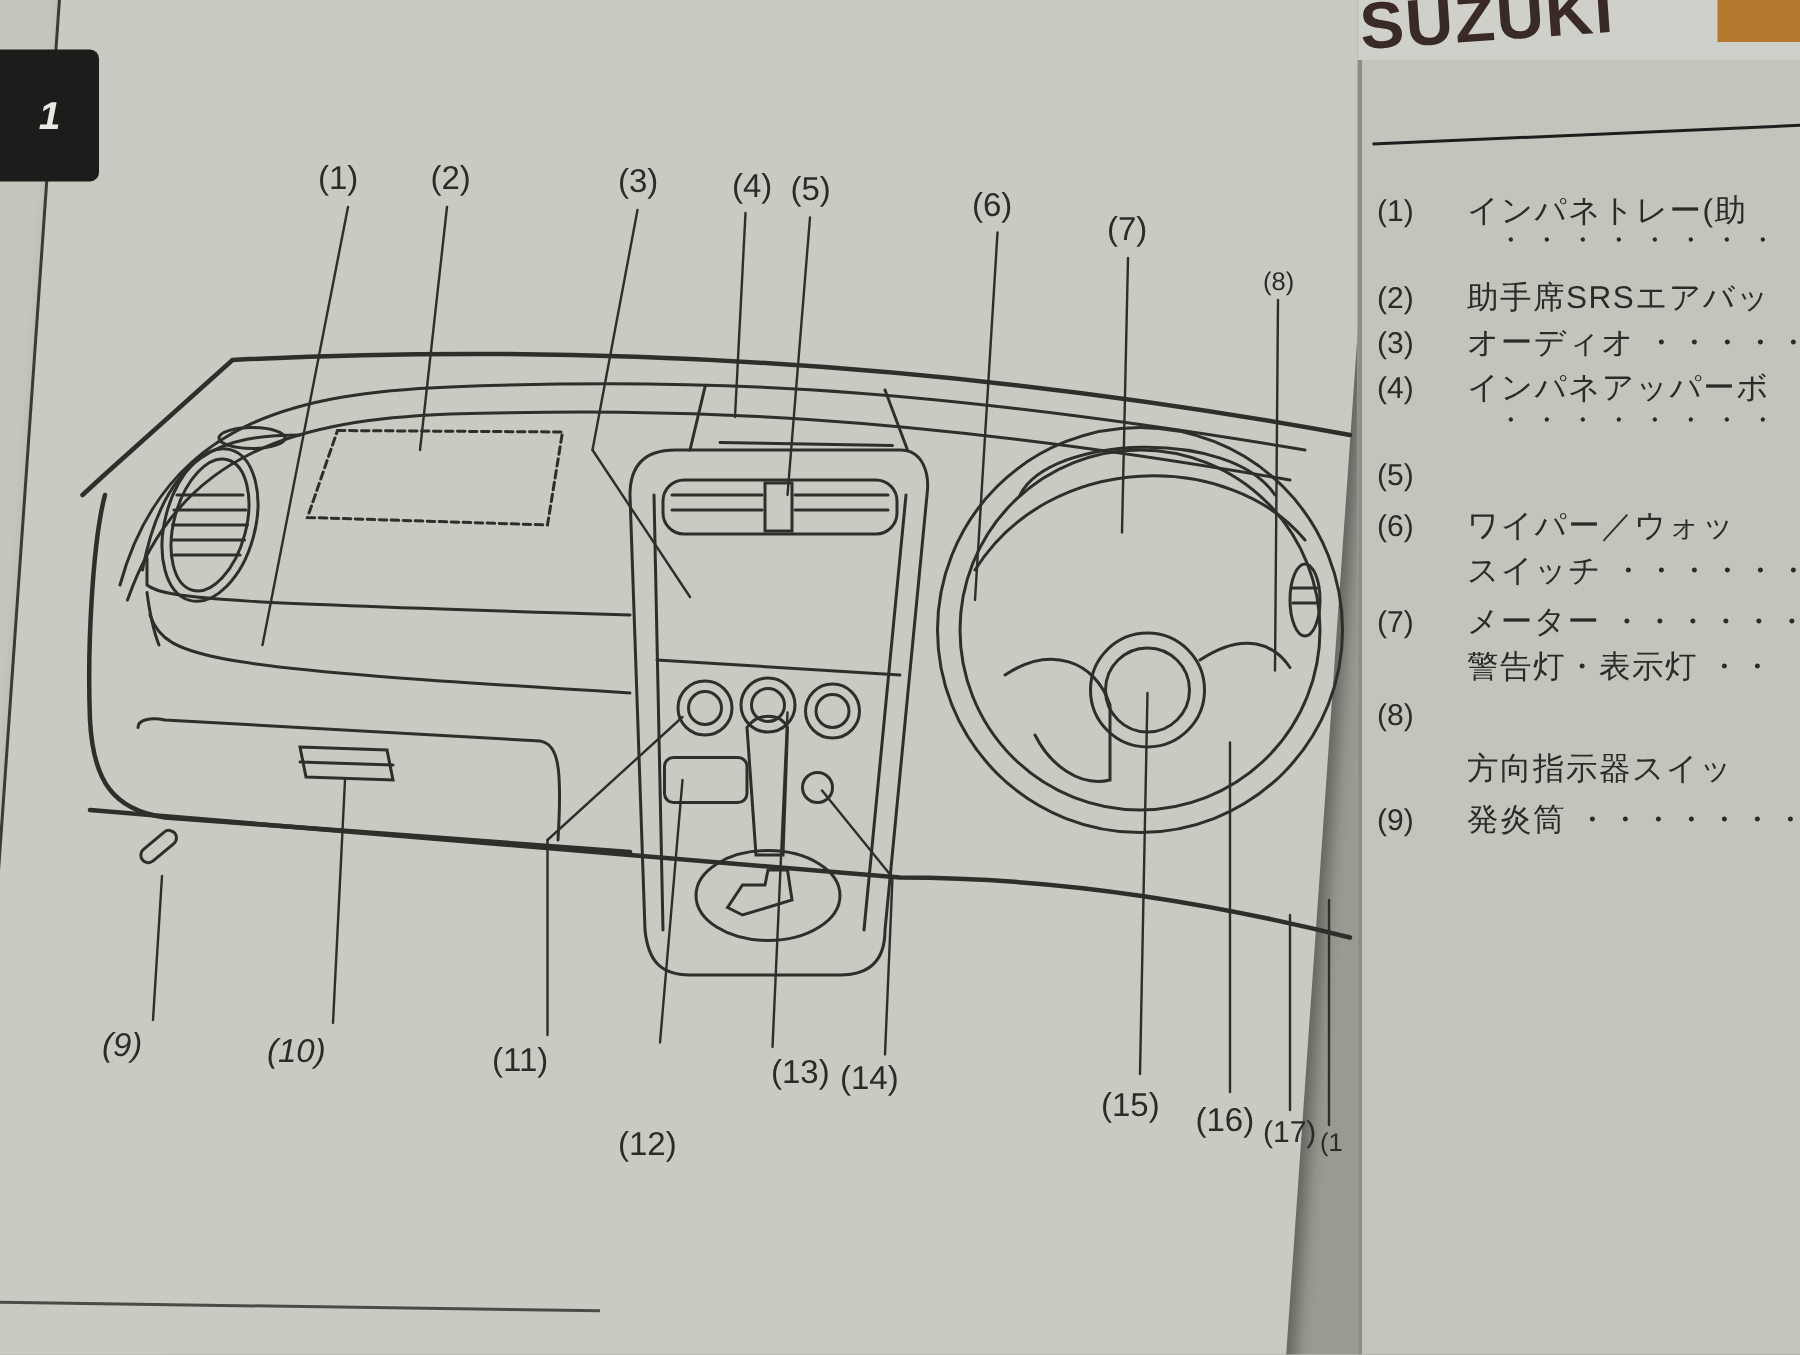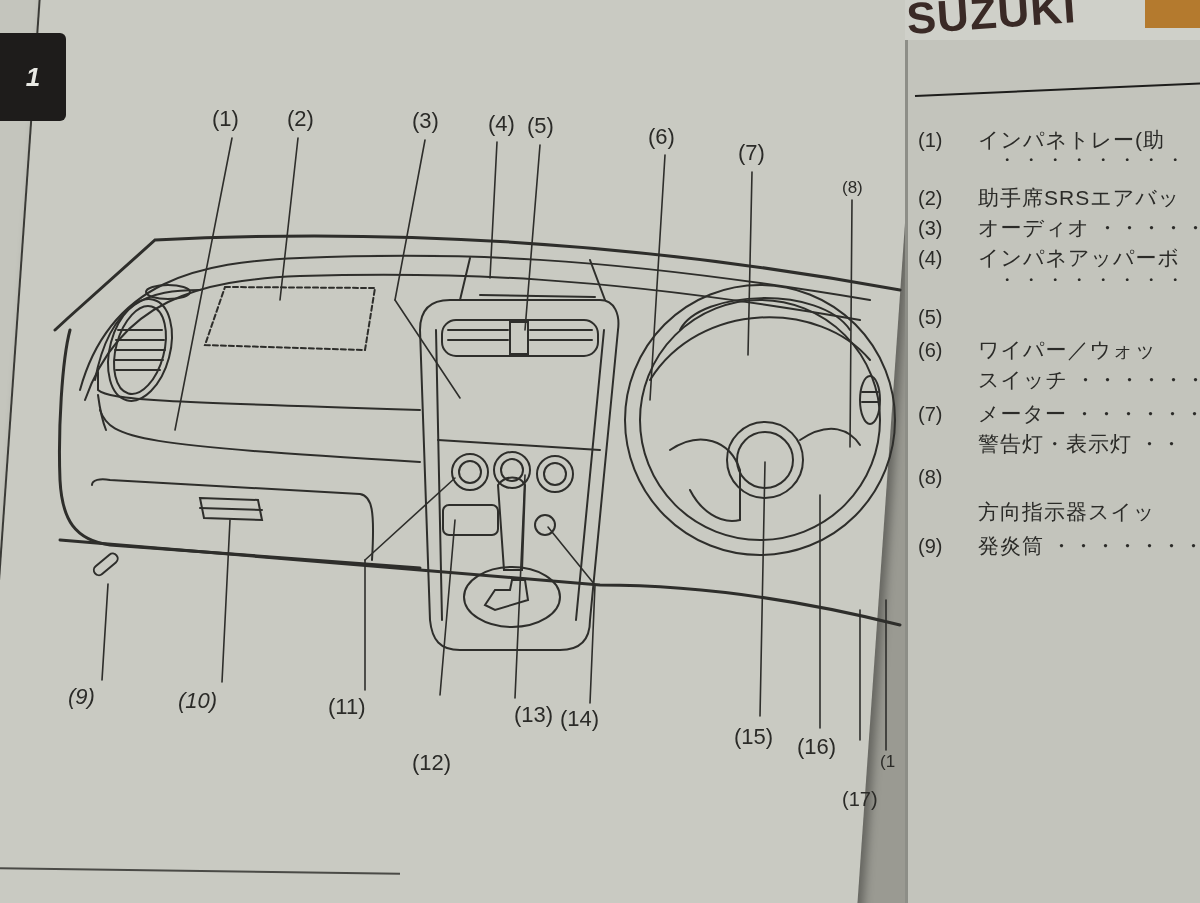--- a/index.html
+++ b/index.html
@@ -196,21 +196,21 @@
 <div class="callout" style="left:738px;top:140px;">(7)</div>
 <div class="callout small" style="left:842px;top:178px;">(8)</div>
 <div class="callout" style="left:68px;top:684px;font-style:italic;">(9)</div>
 <div class="callout" style="left:178px;top:688px;font-style:italic;">(10)</div>
 <div class="callout" style="left:328px;top:694px;">(11)</div>
 <div class="callout" style="left:412px;top:714px;margin-top:36px;">(12)</div>
 <div class="callout" style="left:486px;top:702px;margin-left:28px;">(13)</div>
 <div class="callout" style="left:560px;top:706px;">(14)</div>
 <div class="callout" style="left:734px;top:724px;">(15)</div>
 <div class="callout" style="left:797px;top:734px;">(16)</div>
-<div class="callout" style="left:842px;top:744px;font-size:20px;margin-top:44px;">(17)</div>
+<div class="callout" style="left:842px;top:744px;font-size:20px;">(17)</div>
 <div class="callout small" style="left:880px;top:752px;">(1</div>
 
 <div class="bottom-rule"></div>
 
 <div class="legend-rule"></div>
 <div class="legend">
   <div class="legend-row" style="top:22px;">
     <span class="legend-num">(1)</span>
     <span class="legend-text">インパネトレー(助</span>
   </div>

